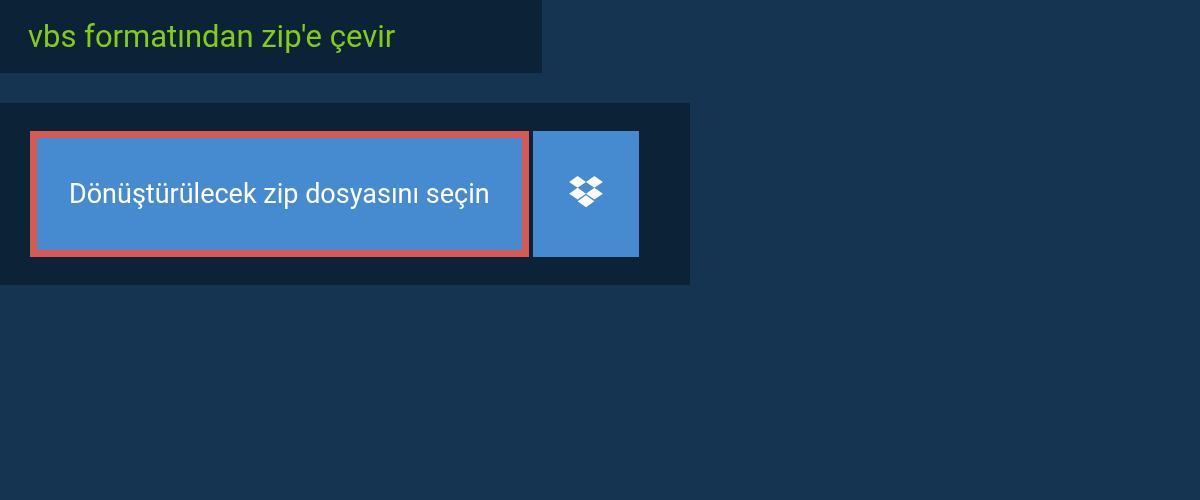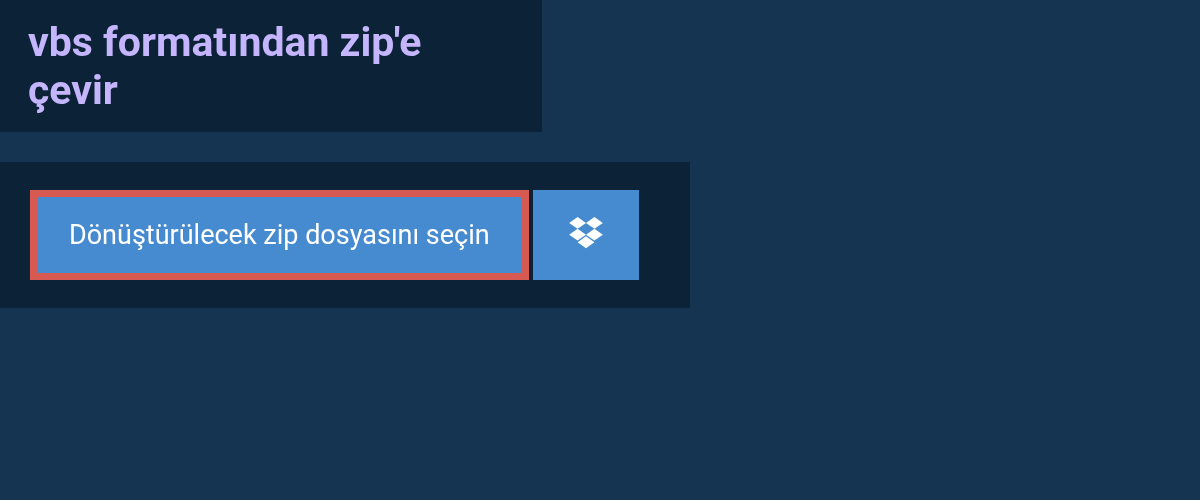--- a/index.html
+++ b/index.html
@@ -14,38 +14,38 @@
       font-family: -apple-system, BlinkMacSystemFont, "Segoe UI", Roboto, Helvetica, Arial, sans-serif;
       overflow: hidden;
     }
     .header-tab {
       background-color: #0c2237;
       padding: 18px 28px;
       display: inline-block;
       width: 542px;
     }
     .header-tab-text {
-      color: #c4b5fd;
-      font-size: 41px;
-      font-weight: 700;
+      color: #84cc16;
+      font-size: 31px;
+      font-weight: 400;
     }
     .panel {
       background-color: #0c2237;
       width: 690px;
       padding: 28px 30px;
       margin-top: 30px;
     }
     .button-group {
       display: flex;
       gap: 4px;
     }
     .select-file-button {
       background-color: #468bd0;
       border: 7px solid #d65a51;
-      padding: 22px 32px;
+      padding: 40px 32px;
       color: #ffffff;
       font-size: 27px;
       font-weight: 400;
       cursor: pointer;
       display: flex;
       align-items: center;
       justify-content: center;
       flex: 0 0 auto;
     }
     .dropbox-button {

